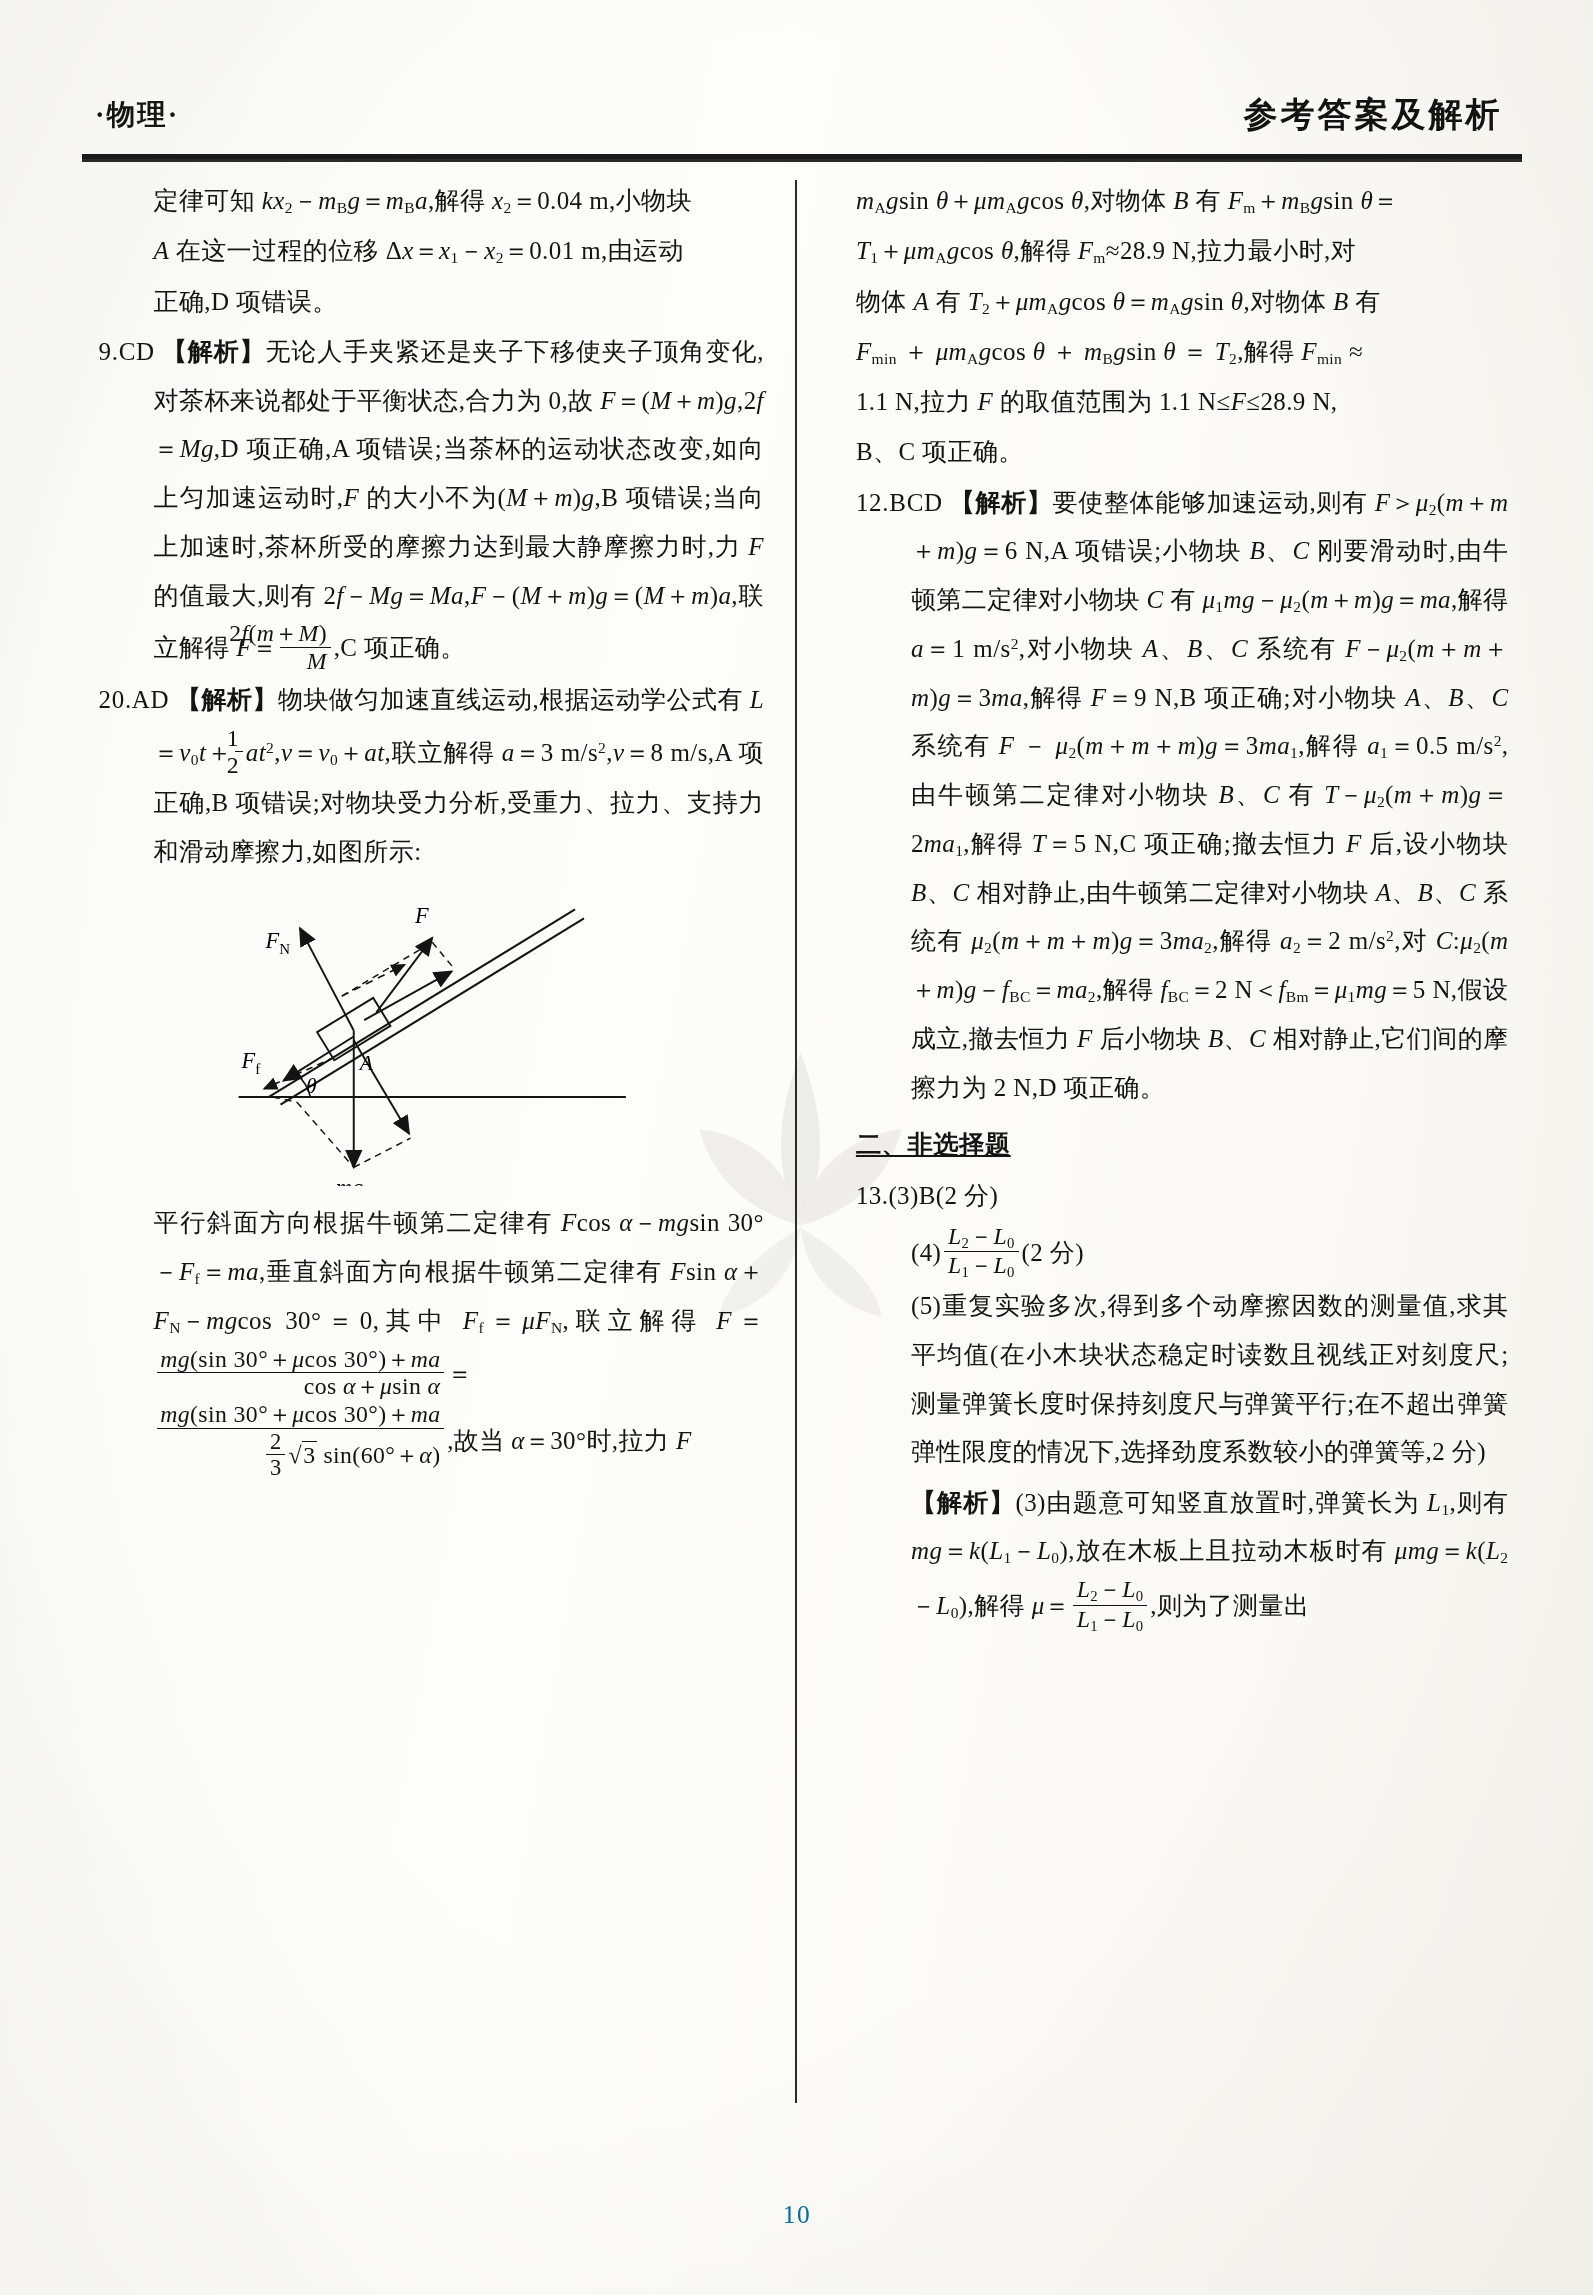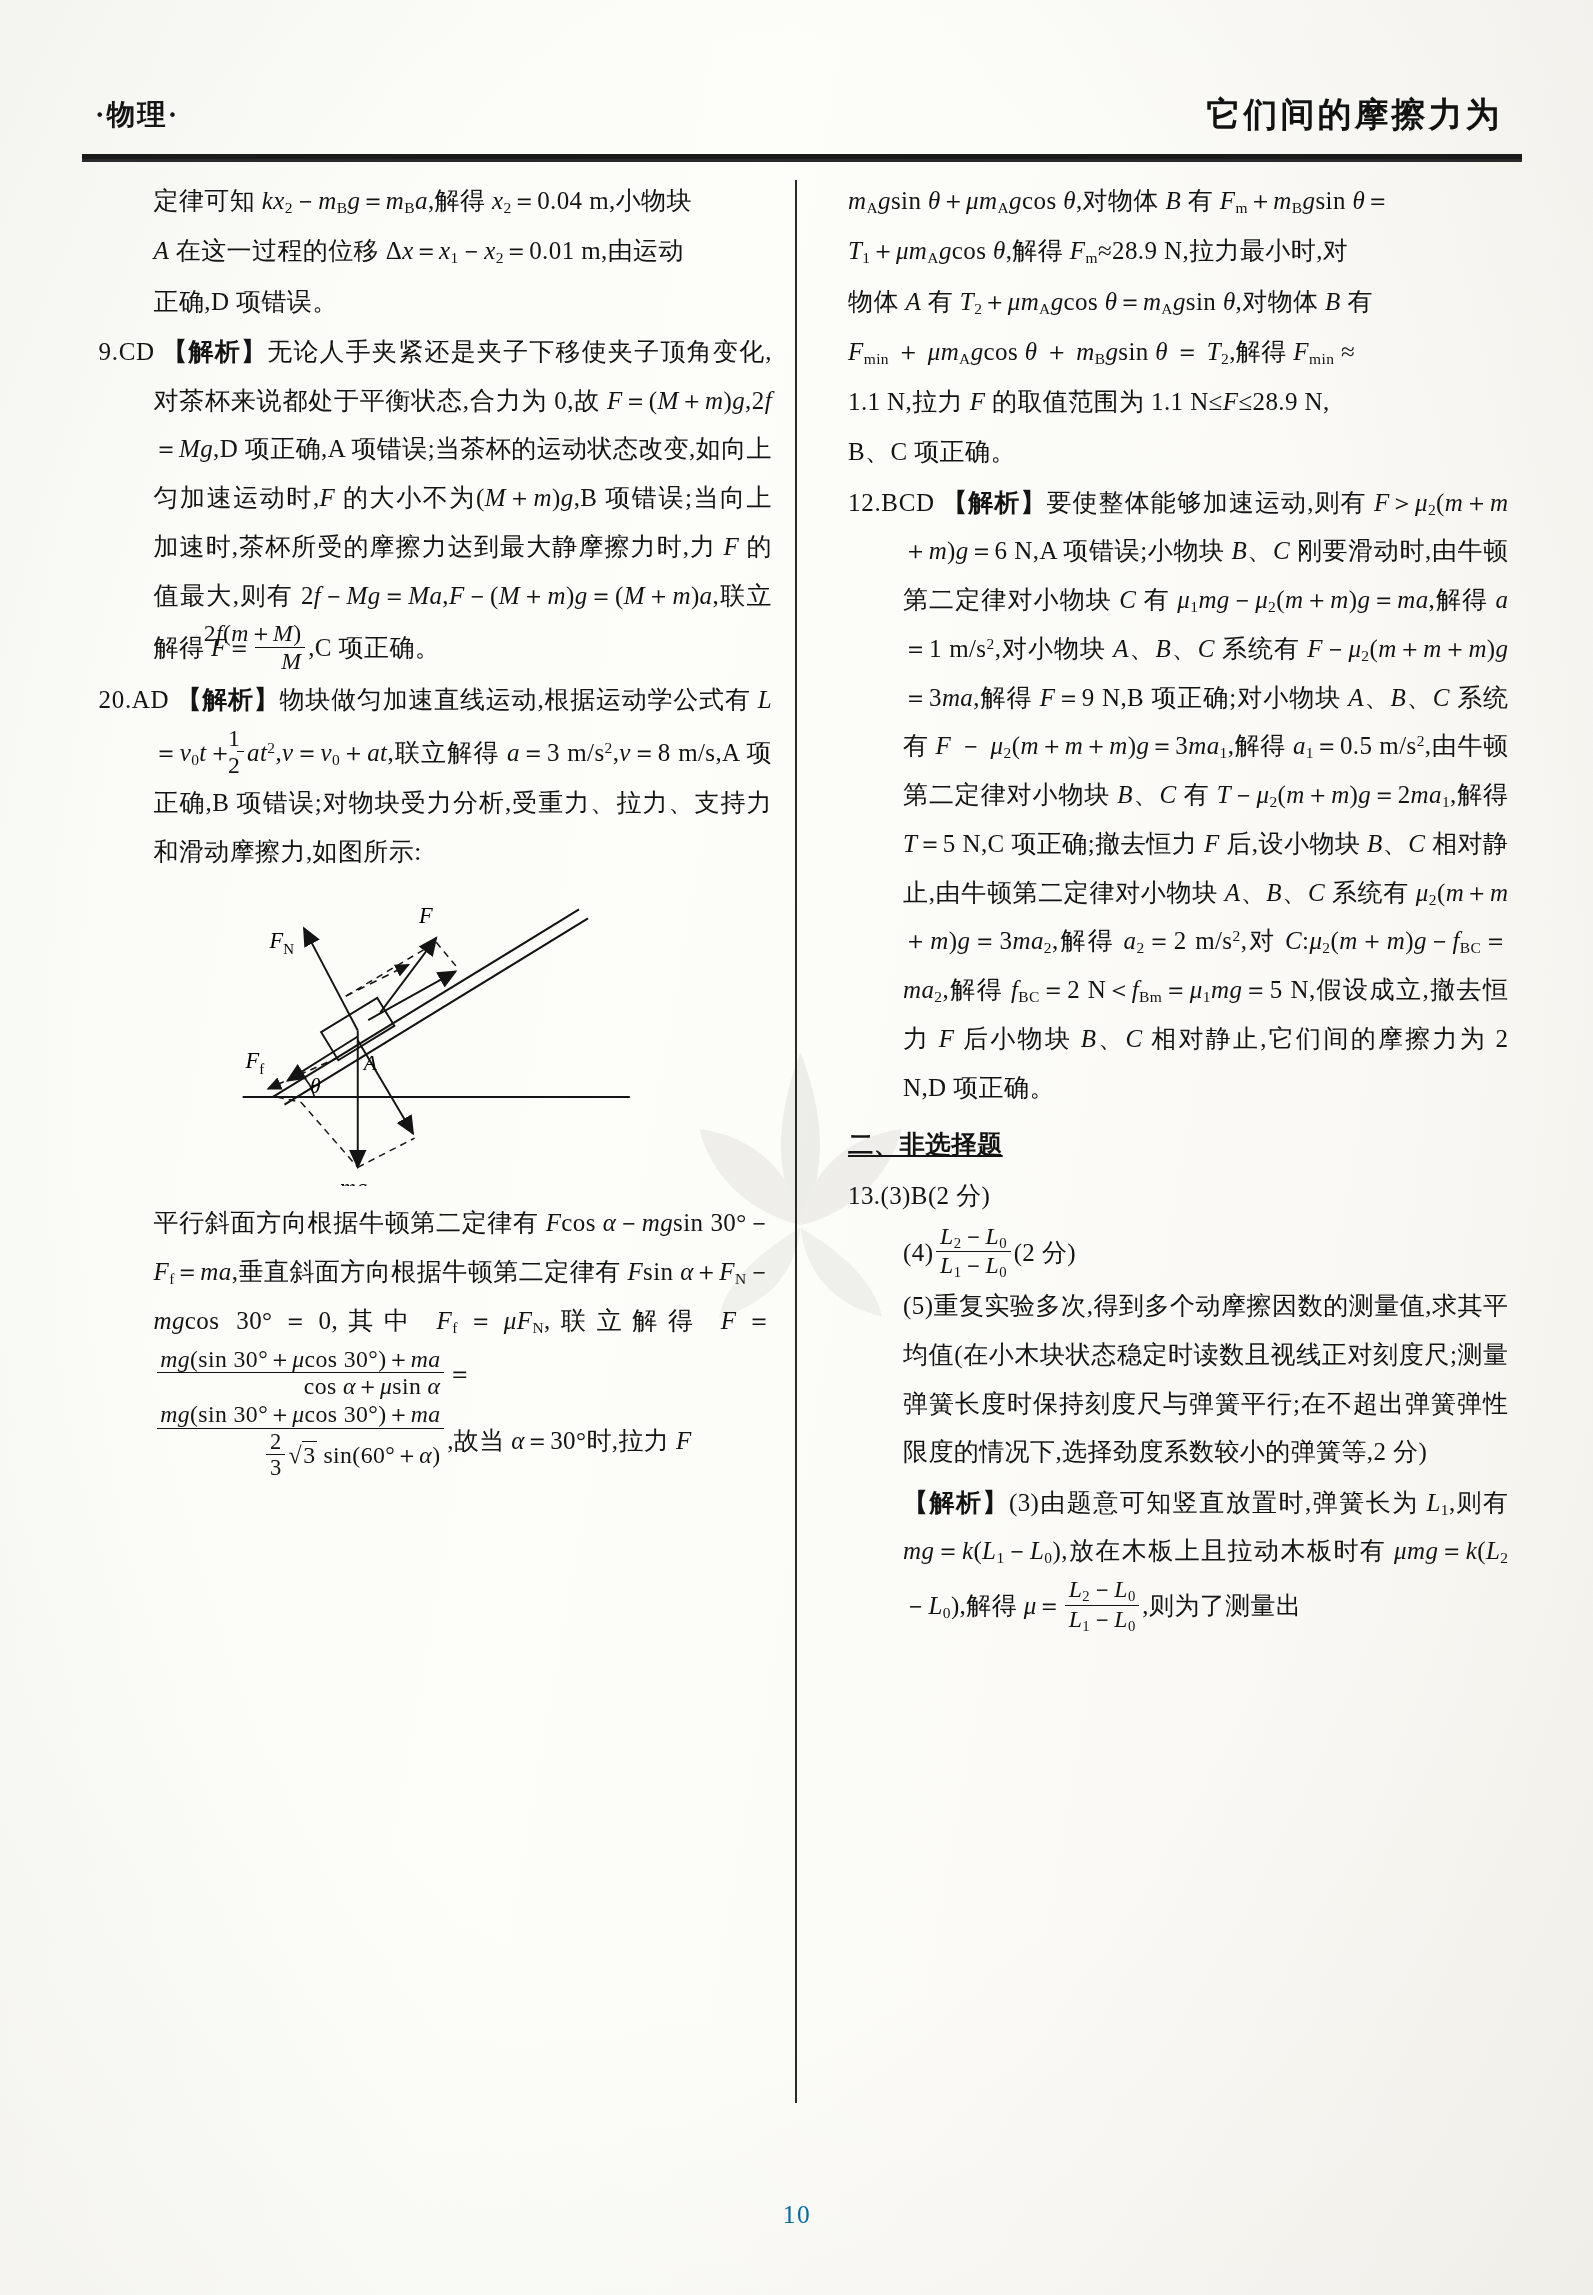--- a/index.html
+++ b/index.html
@@ -63,21 +63,21 @@
     box-shadow: 0 3px 0 0 #2a2a2a;
   }
   
   #columns {
     position: absolute;
     left: 82px;
     top: 177px;
     width: 1440px;
     height: 2005px;
     display: flex;
-    gap: 0;
+    gap: 16px;
   }
   .col {
     width: 720px;
     box-sizing: border-box;
     padding: 0 30px 0 16.5px;
   }
   .col.right { padding-left: 46px; padding-right: 13.5px; }
   #divider {
     position: absolute;
     left: 795px;
@@ -155,21 +155,21 @@
 </style>
 </head>
 <body>
 
 <div id="page">
 
   <div id="paper-tint"></div>
 
   <div id="header">
     <div class="hdr-left">·物理·</div>
-    <div class="hdr-right">它们间的摩擦力为</div>
+    <div class="hdr-right">参考答案及解析</div>
   </div>
   <div id="header-rule"></div>
 
   <div id="watermark">
     <svg viewBox="0 0 200 230" width="247" height="284" aria-hidden="true">
       <path d="M100 10 C118 58 124 104 100 148 C76 104 82 58 100 10 Z" fill="#8f8c84"></path>
       <path d="M100 150 C60 140 28 112 18 72 C62 78 94 106 100 150 Z" fill="#9b9890"></path>
       <path d="M100 150 C140 140 172 112 182 72 C138 78 106 106 100 150 Z" fill="#9b9890"></path>
       <path d="M100 152 C66 172 40 196 34 224 C76 214 96 186 100 152 Z" fill="#a6a39b"></path>
       <path d="M100 152 C134 172 160 196 166 224 C124 214 104 186 100 152 Z" fill="#a6a39b"></path>

